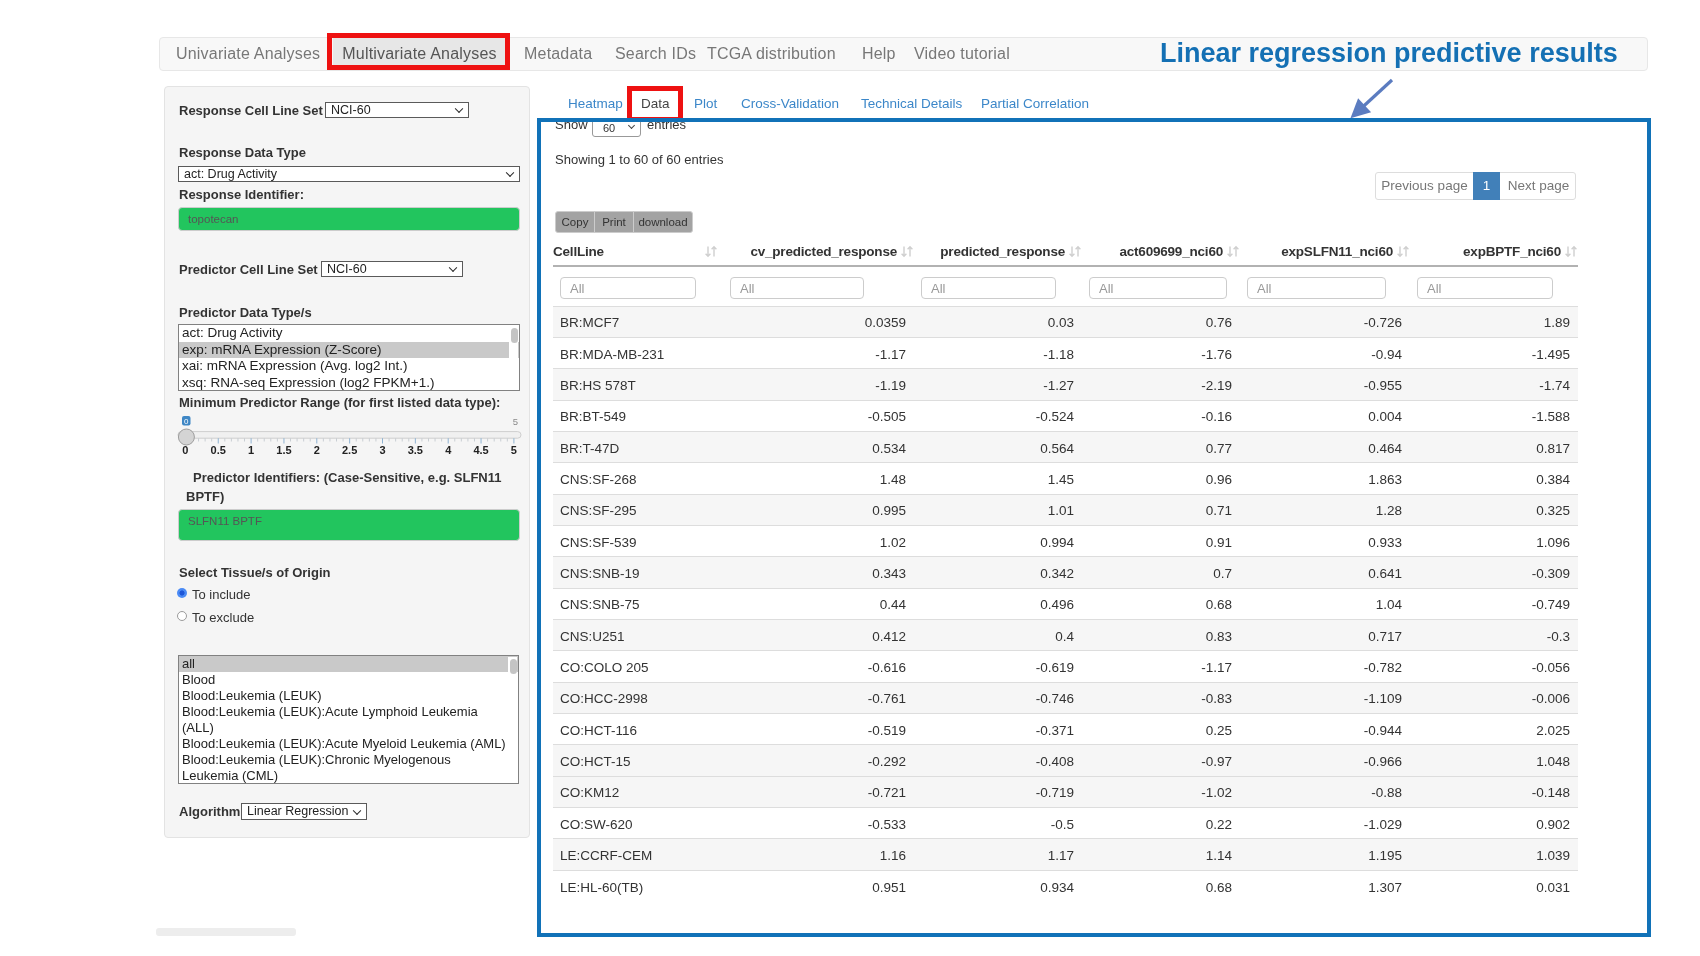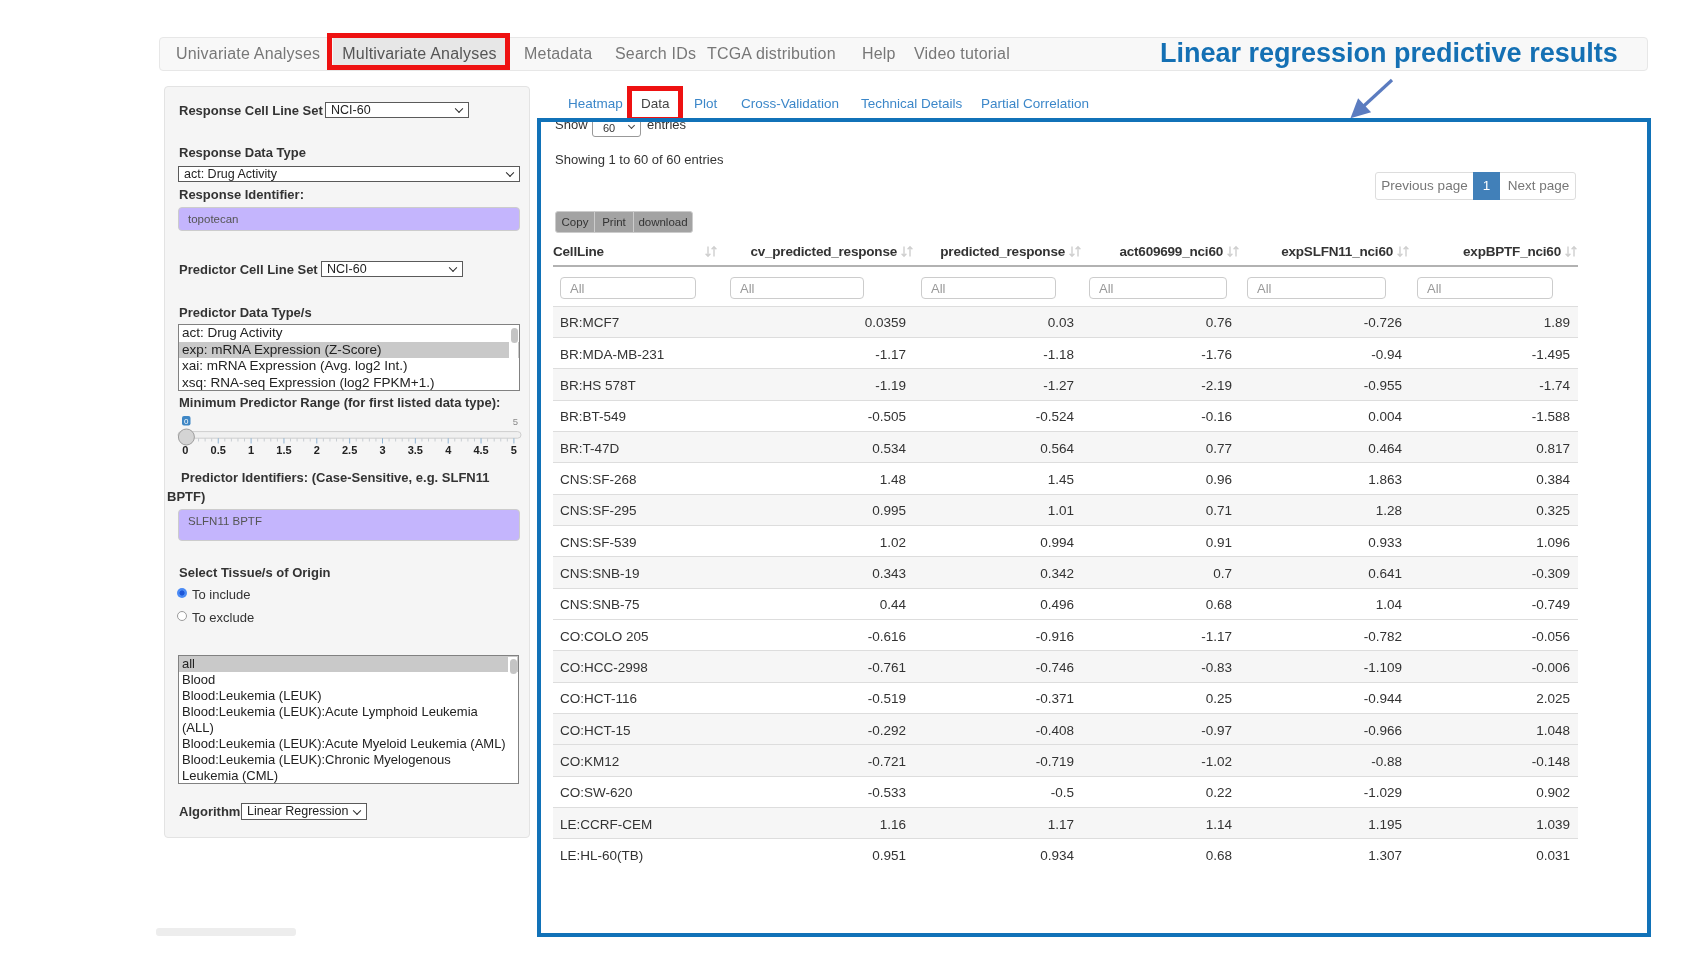--- a/index.html
+++ b/index.html
@@ -15,21 +15,21 @@
 .redbox { position:absolute; border:5px solid #ee1111; }
 
 
 #heading { position:absolute; left:1160px; top:38px; font-size:27px; line-height:31px; font-weight:bold; color:#1470b4; white-space:nowrap; }
 
 
 #panel { position:absolute; left:164px; top:86px; width:366px; height:752px; background:#f5f5f5; border:1px solid #e3e3e3; border-radius:4px; }
 #panel .lbl { position:absolute; font-size:13px; font-weight:bold; color:#333; white-space:nowrap; }
 .sel { position:absolute; background:#fff; border:1.5px solid #5a5a5a; border-radius:0; font-size:12.5px; color:#222; line-height:13px; padding:1px 4px 0 5px; }
 .sel .chev { position:absolute; right:6px; top:50%; width:6px; height:6px; border-right:1.7px solid #2b2b2b; border-bottom:1.7px solid #2b2b2b; transform:translateY(-72%) rotate(45deg); }
-.inp { position:absolute; background:#c4b5fd; border:1px solid #ccc; border-radius:4px; font-size:11.5px; color:#555; padding:5px 0 16px 9px; }
+.inp { position:absolute; background:#22c55e; border:1px solid #ccc; border-radius:4px; font-size:11.5px; color:#555; padding:5px 0 16px 9px; }
 .msel { position:absolute; background:#fff; border:1px solid #818181; font-size:13.5px; color:#222; overflow:hidden; }
 .msel .it2 { padding:0 1px 0 3px; line-height:16px; white-space:nowrap; font-size:13px; }
 .msel .it { padding:0 1px 0 3px; line-height:16.65px; white-space:nowrap; }
 .msel .sl { background:#c9c9c9; }
 .msel .sb { position:absolute; right:1px; top:1px; width:9px; bottom:1px; background:#fff; }
 .msel .th { position:absolute; right:1.5px; top:3px; width:7px; height:15px; background:#c4c4c4; border-radius:3.5px; }
 .radio { position:absolute; width:10px; height:10px; border-radius:50%; }
 
 
 .rtab { position:absolute; top:96px; font-size:13.5px; color:#3c87c9; white-space:nowrap; }
@@ -164,22 +164,22 @@
       <text x="151.80" y="38" font-size="11px" font-weight="bold" fill="#222" text-anchor="middle">2</text>
       <text x="184.65" y="38" font-size="11px" font-weight="bold" fill="#222" text-anchor="middle">2.5</text>
       <text x="217.50" y="38" font-size="11px" font-weight="bold" fill="#222" text-anchor="middle">3</text>
       <text x="250.35" y="38" font-size="11px" font-weight="bold" fill="#222" text-anchor="middle">3.5</text>
       <text x="283.20" y="38" font-size="11px" font-weight="bold" fill="#222" text-anchor="middle">4</text>
       <text x="316.05" y="38" font-size="11px" font-weight="bold" fill="#222" text-anchor="middle">4.5</text>
       <text x="348.90" y="38" font-size="11px" font-weight="bold" fill="#222" text-anchor="middle">5</text>
 <circle cx="21.4" cy="21" r="8" fill="#d4d4d4" stroke="#9e9e9e" stroke-width="1"></circle>
 </svg>
 
-  <div class="lbl" style="left:16px; top:383px;">Predictor Identifiers: (Case-Sensitive, e.g. SLFN11</div>
-  <div class="lbl" style="left:2px; top:402px;">BPTF)</div>
+  <div class="lbl" style="left:28px; top:383px;">Predictor Identifiers: (Case-Sensitive, e.g. SLFN11</div>
+  <div class="lbl" style="left:21px; top:402px;">BPTF)</div>
   <div class="inp" style="left:13px; top:422px; width:342px; height:32px;">SLFN11 BPTF</div>
 
   <div class="lbl" style="left:14px; top:478px;">Select Tissue/s of Origin</div>
   <div class="radio" style="left:12px; top:501px; background:radial-gradient(circle at 50% 50%, #1d56d8 0 2.5px, #4b8bf5 2.6px 5px);"></div>
   <div style="position:absolute; left:27px; top:500px; font-size:13px; color:#333;">To include</div>
   <div class="radio" style="left:12px; top:524px; background:#fff; border:1px solid #9b9b9b;"></div>
   <div style="position:absolute; left:27px; top:523px; font-size:13px; color:#333;">To exclude</div>
 
   <div class="msel" style="left:13px; top:568px; width:341px; height:129px;">
     <div class="it2 sl">all</div>
@@ -356,24 +356,32 @@
             <td>-0.309</td>
           </tr>
     <tr class="even">
             <td class="c1">CNS:SNB-75</td>
             <td>0.44</td>
             <td>0.496</td>
             <td>0.68</td>
             <td>1.04</td>
             <td>-0.749</td>
           </tr>
+    <tr class="odd">
+            <td class="c1">CNS:U251</td>
+            <td>0.412</td>
+            <td>0.4</td>
+            <td>0.83</td>
+            <td>0.717</td>
+            <td>-0.3</td>
+          </tr>
     <tr class="even">
             <td class="c1">CO:COLO 205</td>
             <td>-0.616</td>
-            <td>-0.916</td>
+            <td>-0.619</td>
             <td>-1.17</td>
             <td>-0.782</td>
             <td>-0.056</td>
           </tr>
     <tr class="odd">
             <td class="c1">CO:HCC-2998</td>
             <td>-0.761</td>
             <td>-0.746</td>
             <td>-0.83</td>
             <td>-1.109</td>

